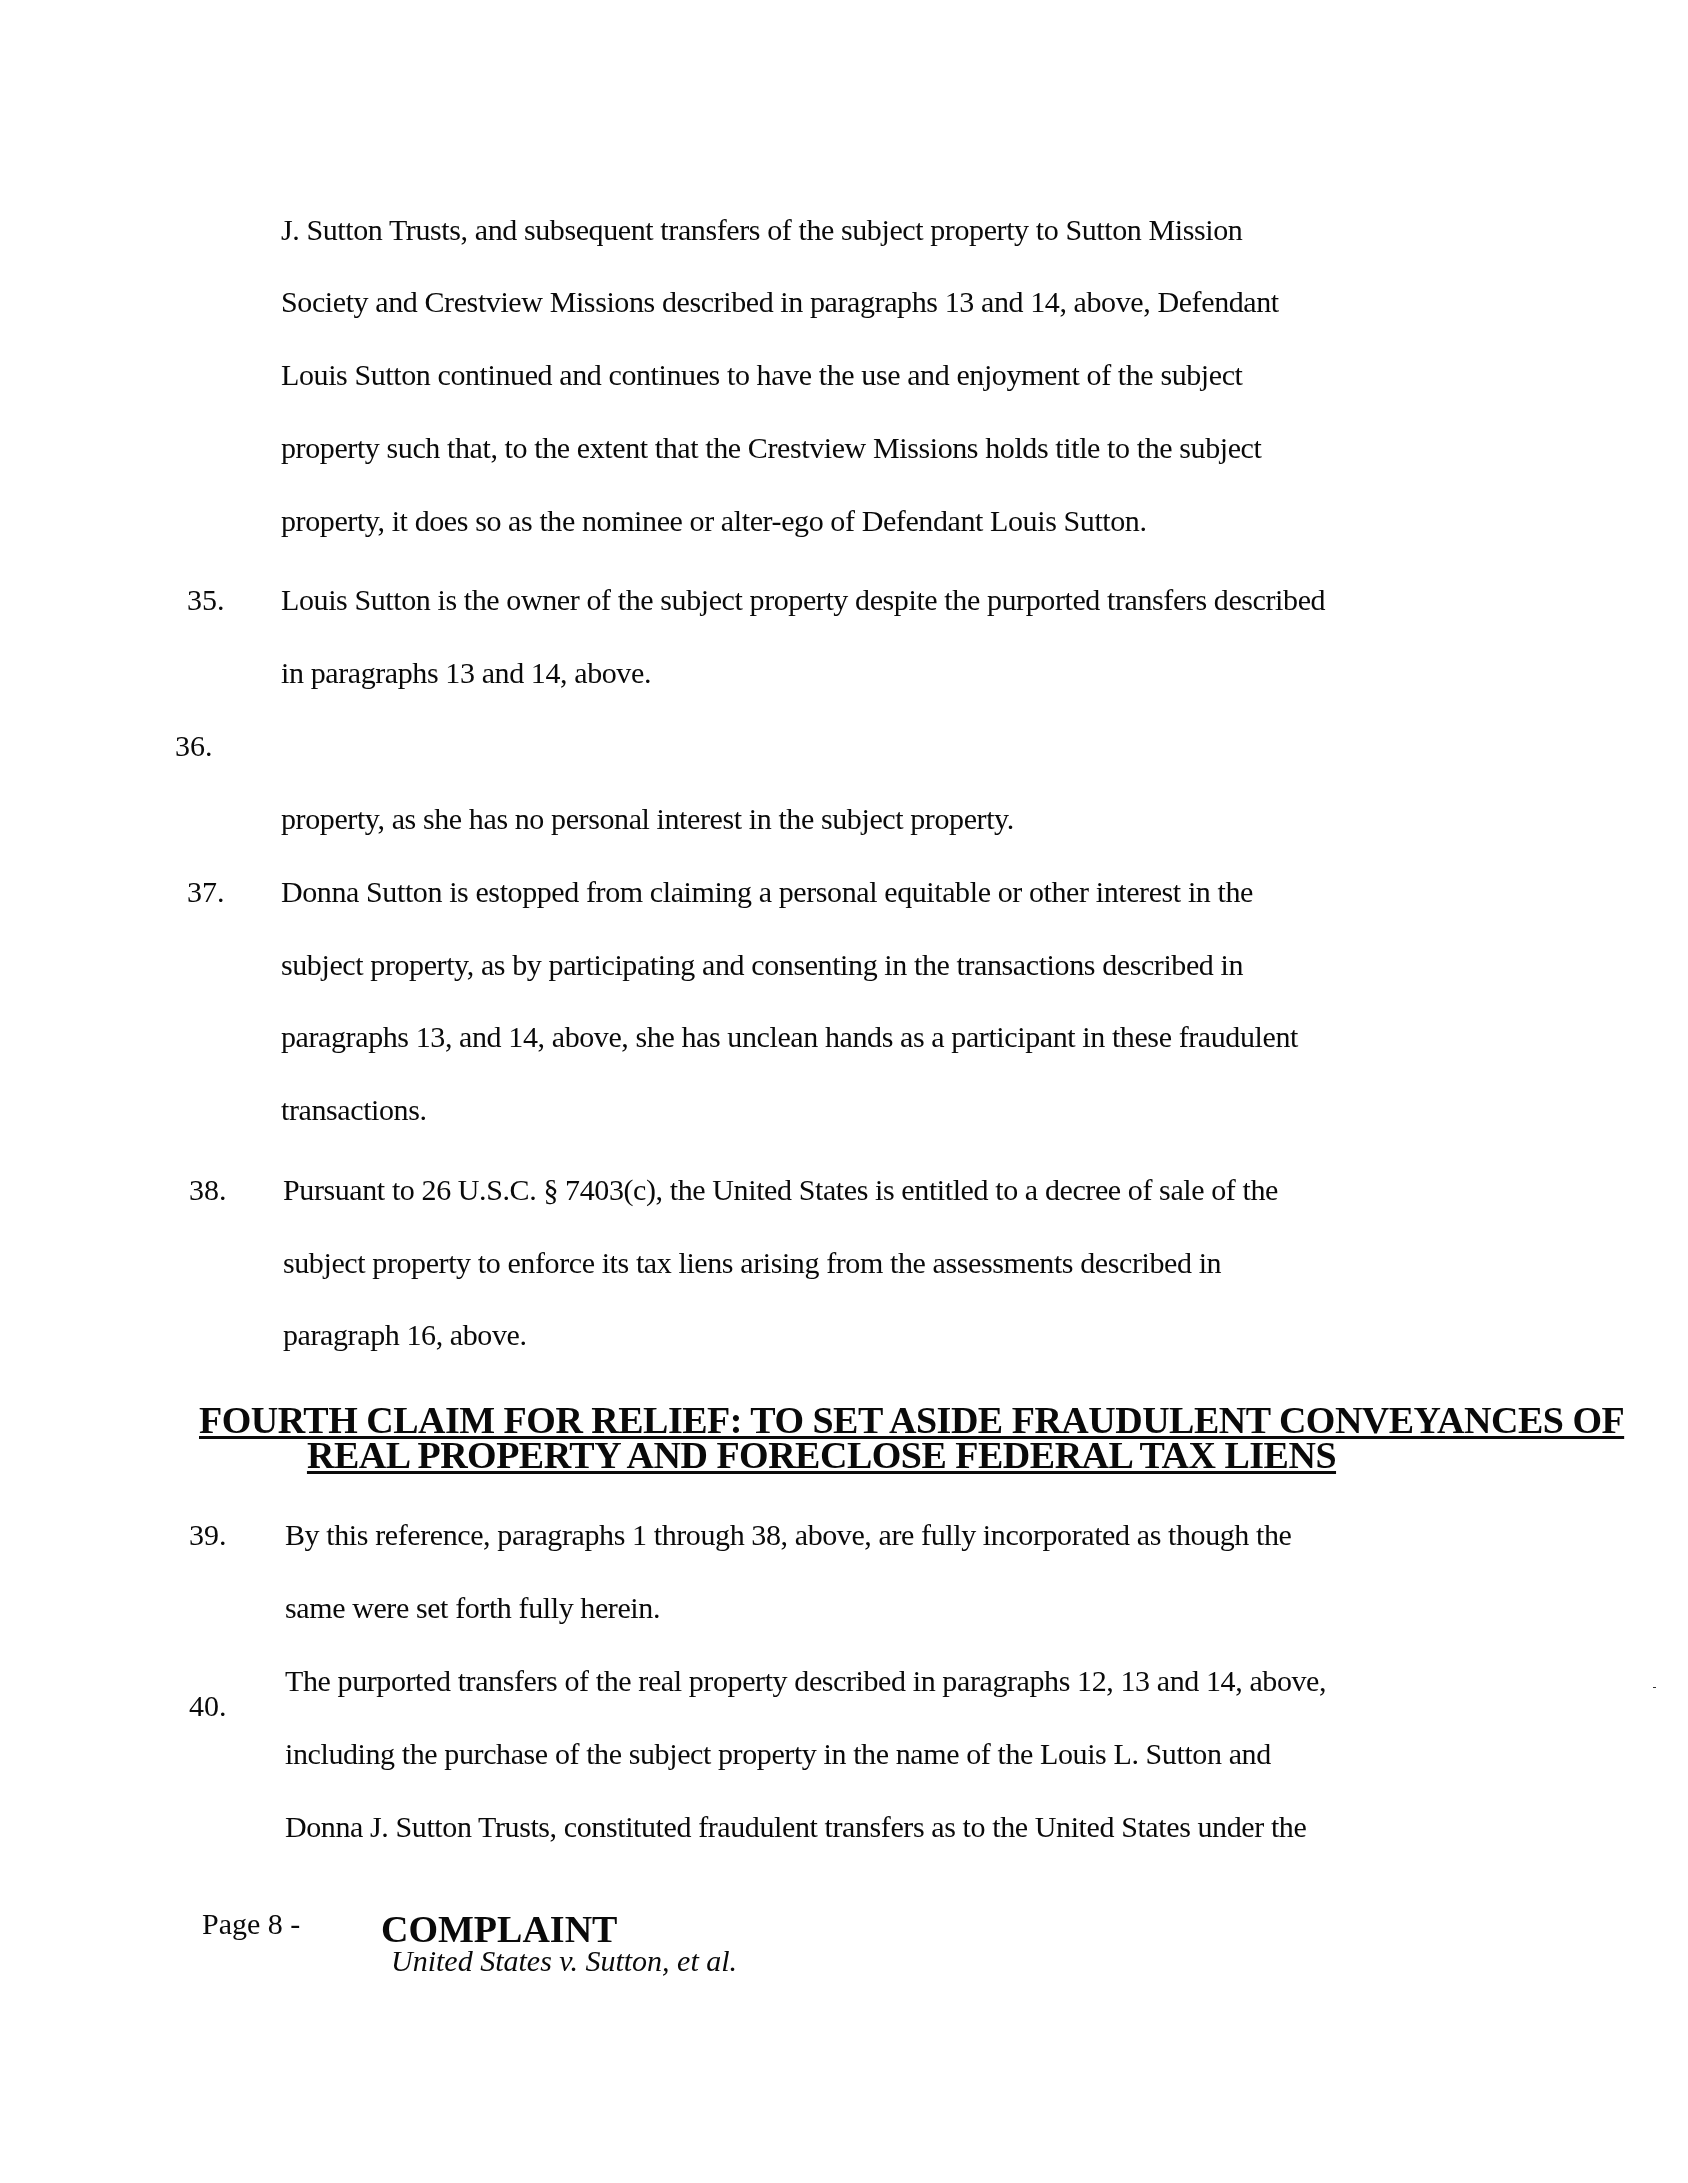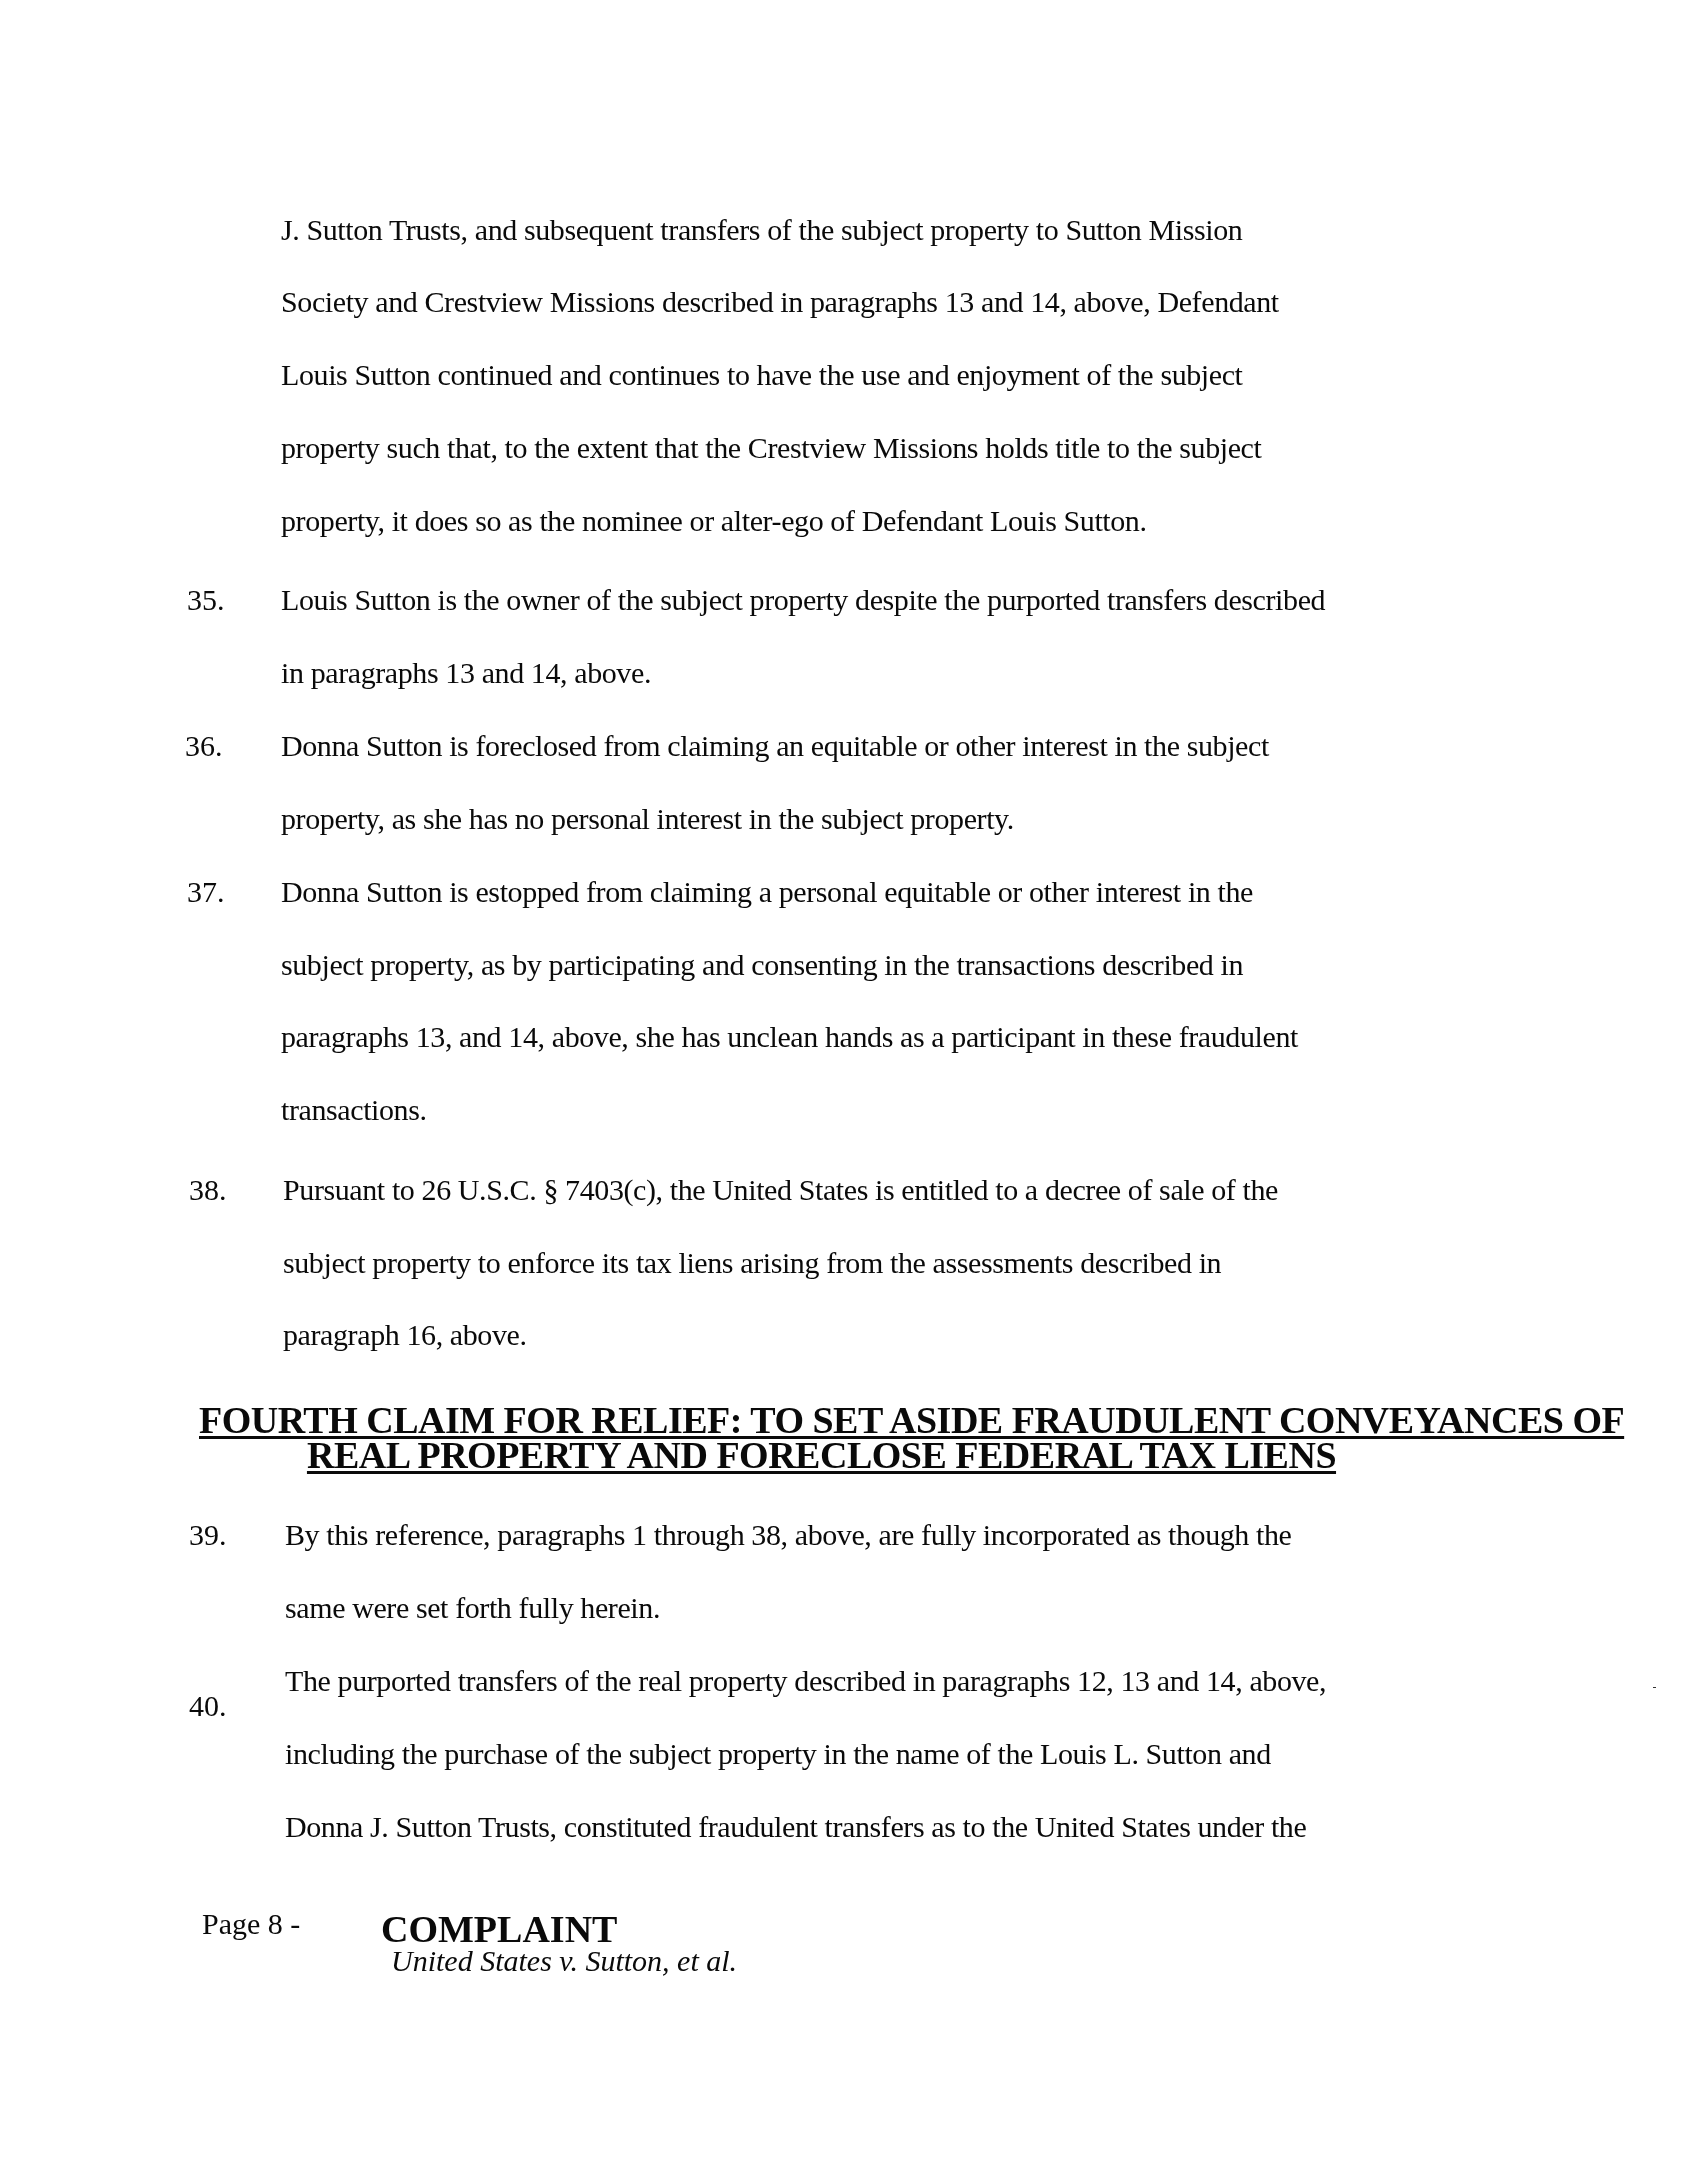--- a/index.html
+++ b/index.html
@@ -26,22 +26,21 @@
   <div class="line" style="left:281px; top:211px;">J. Sutton Trusts, and subsequent transfers of the subject property to Sutton Mission</div>
   <div class="line" style="left:281px; top:283px;">Society and Crestview Missions described in paragraphs 13 and 14, above, Defendant</div>
   <div class="line" style="left:281px; top:356px;">Louis Sutton continued and continues to have the use and enjoyment of the subject</div>
   <div class="line" style="left:281px; top:429px;">property such that, to the extent that the Crestview Missions holds title to the subject</div>
   <div class="line" style="left:281px; top:502px;">property, it does so as the nominee or alter-ego of Defendant Louis Sutton.</div>
 
   <div class="num" style="left:187px; top:581px;">35.</div>
   <div class="line" style="left:281px; top:581px;">Louis Sutton is the owner of the subject property despite the purported transfers described</div>
   <div class="line" style="left:281px; top:654px;">in paragraphs 13 and 14, above.</div>
 
-  <div class="num" style="left:185px; top:727px;">36.</div>
-  <div class="line" style="left:281px; top:727px;">Donna Sutton is foreclosed from claiming an equitable or other interest in the subject</div>
+  <div class="num" style="left:175px; top:727px;">36.</div>
   <div class="line" style="left:281px; top:800px;">property, as she has no personal interest in the subject property.</div>
 
   <div class="num" style="left:187px; top:873px;">37.</div>
   <div class="line" style="left:281px; top:873px;">Donna Sutton is estopped from claiming a personal equitable or other interest in the</div>
   <div class="line" style="left:281px; top:946px;">subject property, as by participating and consenting in the transactions described in</div>
   <div class="line" style="left:281px; top:1018px;">paragraphs 13, and 14, above, she has unclean hands as a participant in these fraudulent</div>
   <div class="line" style="left:281px; top:1091px;">transactions.</div>
 
   <div class="num" style="left:189px; top:1171px;">38.</div>
   <div class="line" style="left:283px; top:1171px;">Pursuant to 26 U.S.C. § 7403(c), the United States is entitled to a decree of sale of the</div>

